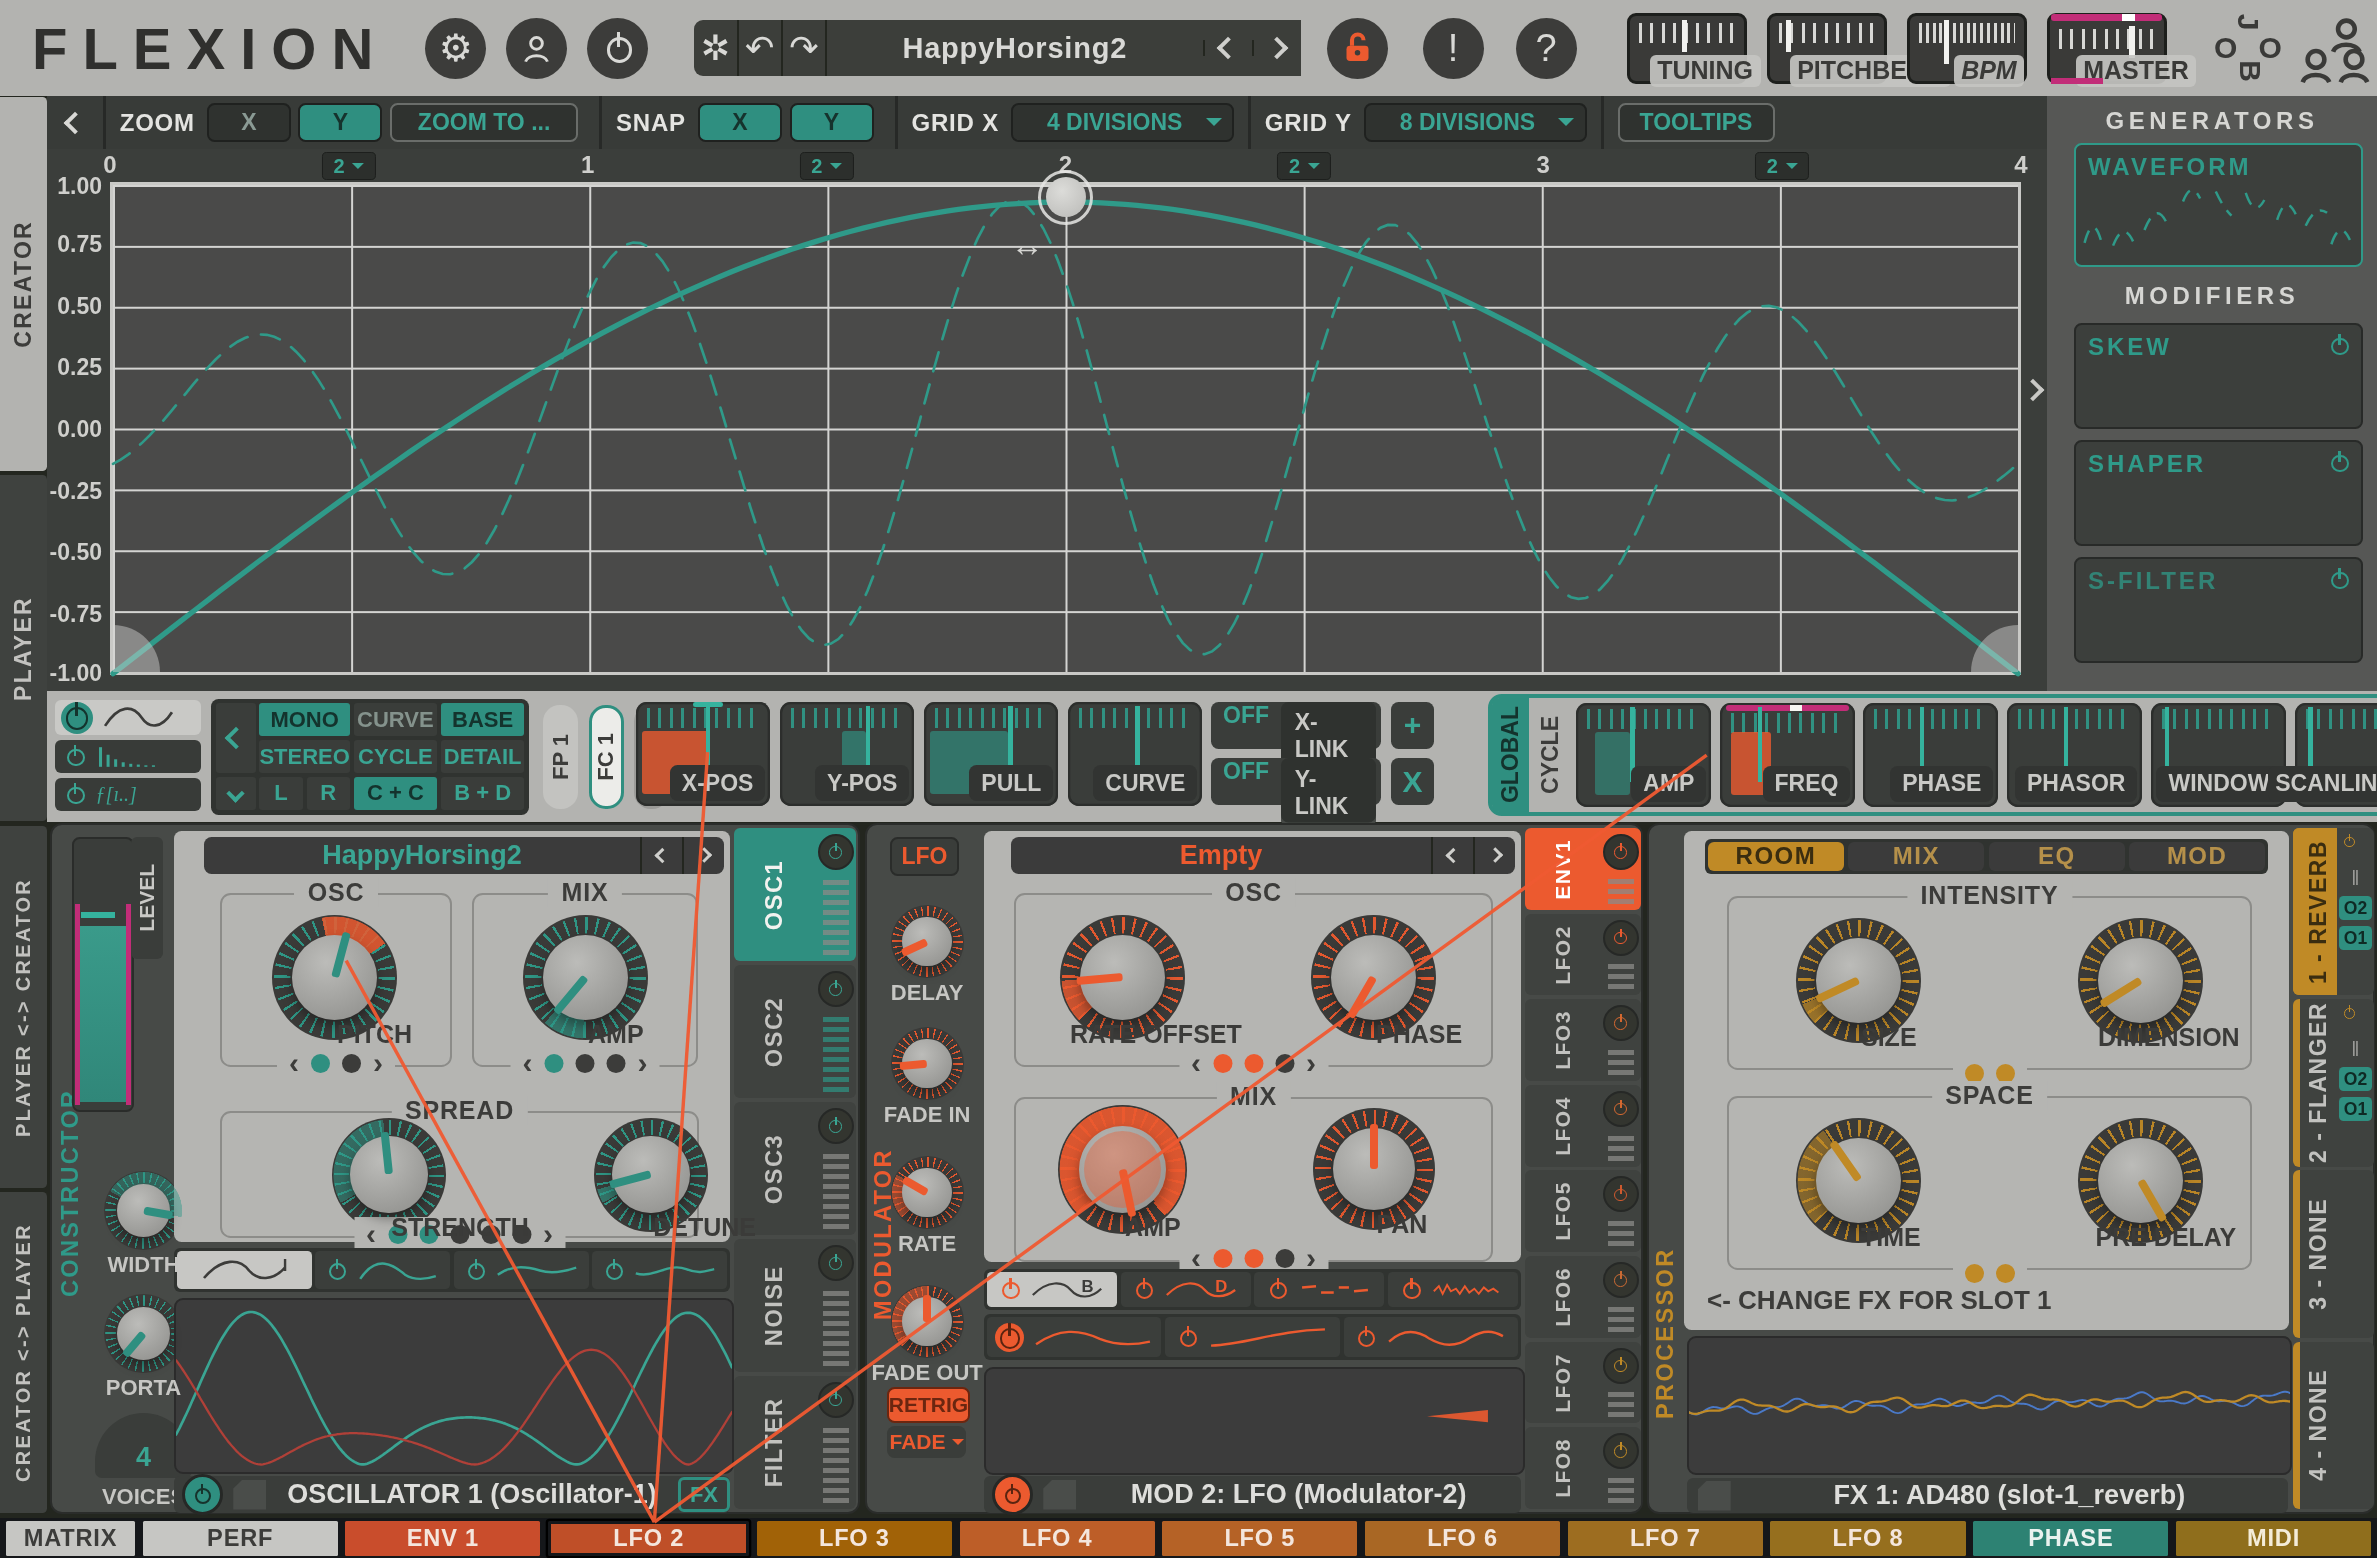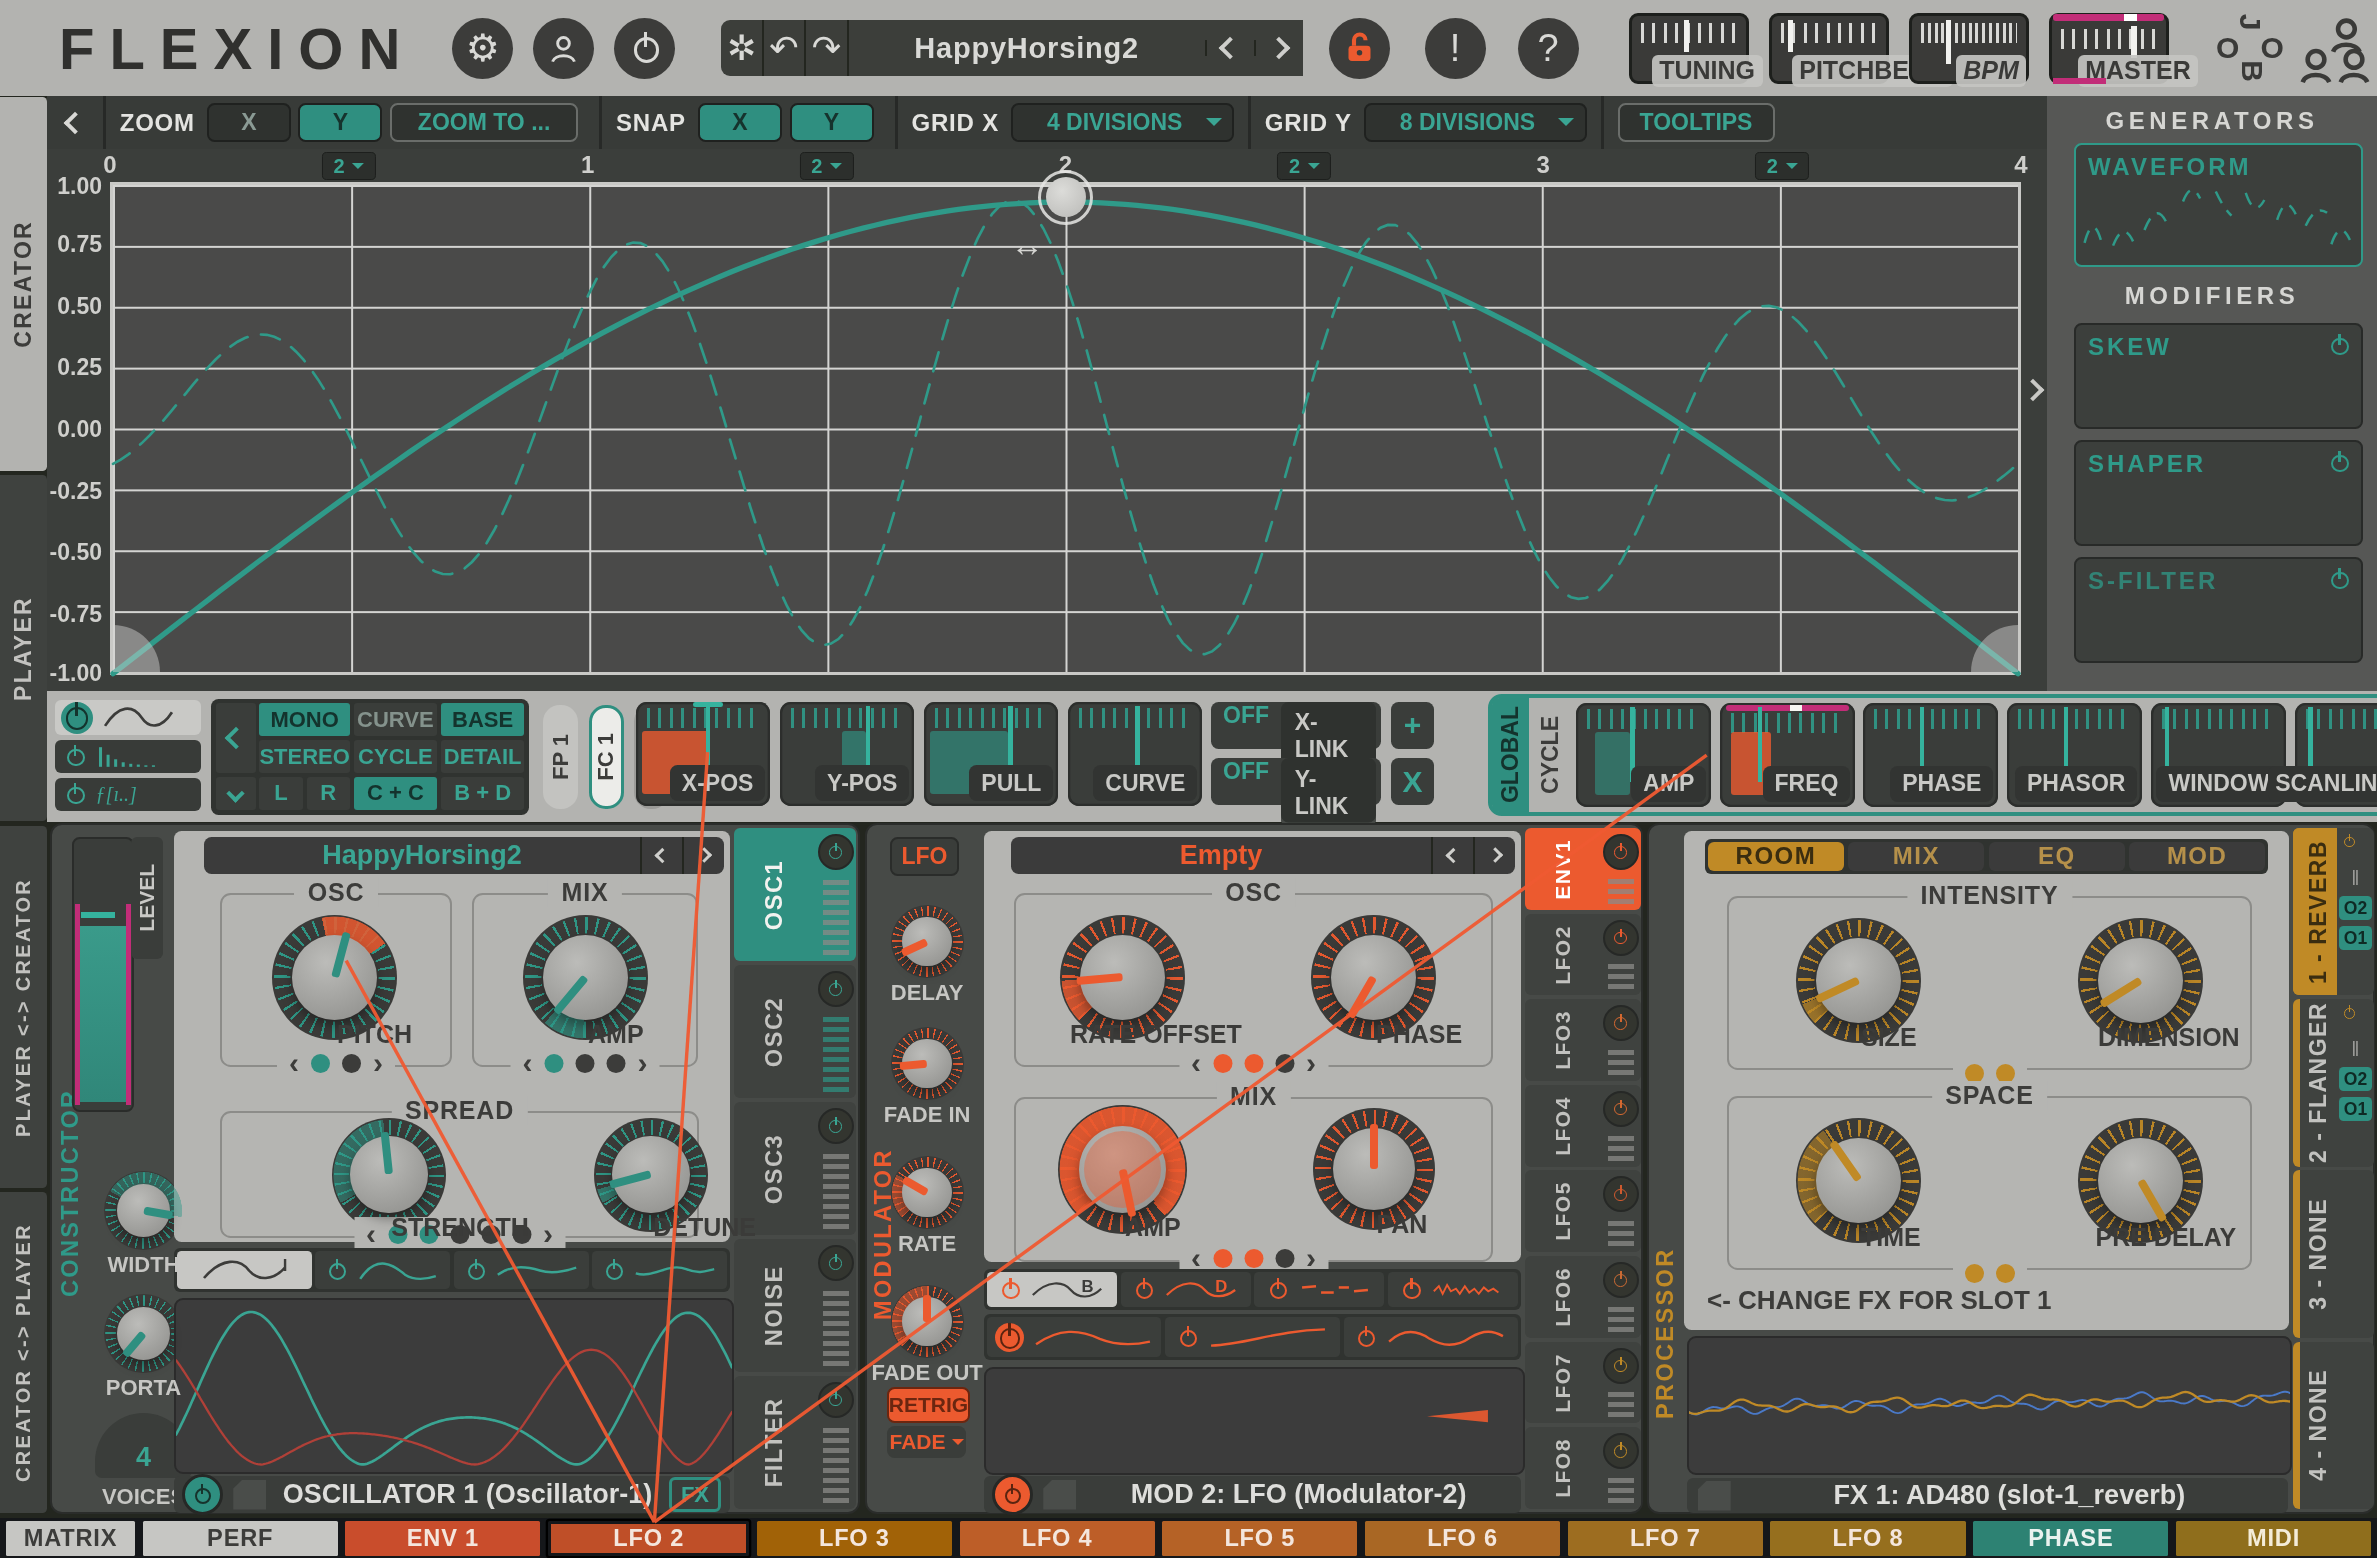--- a/index.html
+++ b/index.html
@@ -8,21 +8,21 @@
   .abs{position:absolute;}
   .vt{writing-mode:vertical-rl;transform:rotate(180deg);text-orientation:mixed;}
   .ch{display:inline-block;width:12px;height:12px;border-left:4.6px solid currentColor;border-bottom:4.6px solid currentColor;}
   .ch.l{transform:rotate(45deg);} .ch.r{transform:rotate(225deg);} .ch.d{transform:rotate(-45deg);width:9px;height:9px;}
   .pwr{position:relative;display:inline-block;width:1em;height:1em;}
   .pwr::before{content:"";position:absolute;left:16%;top:18%;width:58%;height:58%;border:.1em solid currentColor;border-radius:50%;}
   .pwr::after{content:"";position:absolute;left:46%;top:0;width:.1em;height:46%;background:currentColor;}
 
   
   .topbar{left:0;top:0;width:2377px;height:96px;background:#b3b3b0;display:flex;align-items:center;}
-  .logo{font-size:58px;font-weight:700;letter-spacing:15px;color:#30302e;margin-left:59px;}
+  .logo{font-size:58px;font-weight:700;letter-spacing:15px;color:#30302e;margin-left:32px;}
   .circ{width:61px;height:61px;border-radius:50%;background:#3c3c3a;color:#d9d9d6;display:flex;align-items:center;justify-content:center;font-size:38px;flex:0 0 auto;}
   .histbar{display:flex;align-items:stretch;height:56px;margin-left:46px;border-radius:9px 0 0 9px;overflow:hidden;}
   .histbtn{width:62px;background:#3c3e3a;color:#d9d9d6;display:flex;align-items:center;justify-content:center;font-size:35px;border-right:2.3px solid #23261f;}
   .titlefield{height:56px;width:685px;background:#3c3e3a;color:#d9d9d6;display:flex;align-items:center;}
   .titlefield .tval{flex:1;text-align:center;font-size:29px;font-weight:700;letter-spacing:0.8px;}
   .titlenav{width:47px;display:flex;align-items:center;justify-content:center;color:#cfcfcc;border-left:2.3px solid #23261f;}
   .meter{position:relative;width:114px;height:65px;background:#3a3a38;border-radius:9px;border:3px solid #1d1f1c;flex:0 0 auto;}
   .mticks{position:absolute;top:7.6px;left:9px;right:9px;height:20px;background:repeating-linear-gradient(90deg,#d8d8d5 0 3px,transparent 3px 11.4px);}
   .mind{position:absolute;top:4.6px;width:5.3px;height:32px;background:#f2f2ef;}
   .mlabel{position:absolute;bottom:-6px;left:20px;background:rgba(196,196,193,.92);color:#3a3a38;font-weight:700;font-size:25px;padding:1.5px 7.6px;border-radius:6px;white-space:nowrap;}
@@ -139,21 +139,21 @@
   .tile.org{color:#ec5a2f;}
   .tile.sel{background:#c7c7c4;color:#3c3c3a;}
   .tile .pwr{font-size:23px;flex:0 0 auto;}
   .tile .mk{font-size:16.7px;font-weight:700;position:absolute;right:18%;top:14%;}
   .scope{position:absolute;background:#3c3c3c;border:2.3px solid #2b2b2b;border-radius:9px;overflow:hidden;}
   .scope svg{position:absolute;inset:0;}
   .pfoot{position:absolute;background:#3a3d3a;border-radius:6px;display:flex;align-items:center;color:#dededb;}
   .pfoot .ft{flex:1;text-align:center;font-size:27px;font-weight:700;}
   .pcirc{width:35px;height:35px;border-radius:50%;border:3px solid #262826;display:flex;align-items:center;justify-content:center;font-size:21px;flex:0 0 auto;margin-left:7.6px;}
   .folder{width:33px;height:30px;background:#4a4d4a;clip-path:polygon(0 30%,28% 0,100% 0,100% 100%,0 100%);margin-left:10.7px;flex:0 0 auto;}
-  .fxchip{border:3px solid #2f8f80;color:#3aa593;font-size:22px;font-weight:700;border-radius:6px;padding:1.5px 9px;margin-right:9px;}
+  .fxchip{border:3px solid #2f8f80;color:#3aa593;font-size:22px;font-weight:700;border-radius:6px;padding:1.5px 9px;}
   .tabcol{position:absolute;display:flex;flex-direction:column;gap:3.8px;}
   .vtab{flex:1;background:#3f423f;border-radius:6px;display:flex;align-items:stretch;color:#c2c2bf;position:relative;}
   .vtab .vt{flex:1;display:flex;align-items:center;justify-content:center;font-size:23.6px;font-weight:700;letter-spacing:1.5px;}
   .vtab .tside{width:41px;display:flex;flex-direction:column;align-items:center;padding-top:6px;gap:6px;}
   .vtab .tpwr{width:32px;height:32px;border-radius:50%;background:#33352f;border:2.3px solid #262826;display:flex;align-items:center;justify-content:center;font-size:18px;}
   .vtab .tmeter{width:26px;flex:1;margin-bottom:6px;background:repeating-linear-gradient(0deg,#8a8a87 0 4.6px,transparent 4.6px 10px);opacity:.75;}
   .vtab.act-teal{background:#2f8f80;color:#f2f2ef;}
   .vtab.act-org{background:#ec5a2f;color:#fff;}
   .smallbtn{position:absolute;border-radius:7.6px;font-weight:700;display:flex;align-items:center;justify-content:center;}
   .fxtab{flex:1;border-radius:6px;background:#3b3b3b;color:#b5904a;display:flex;align-items:center;justify-content:center;font-size:24px;font-weight:700;letter-spacing:1.5px;}

